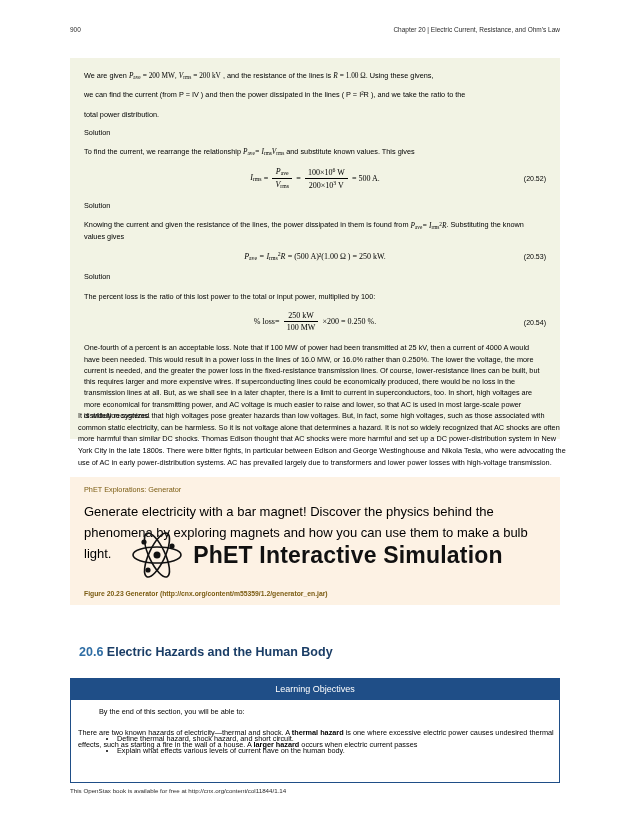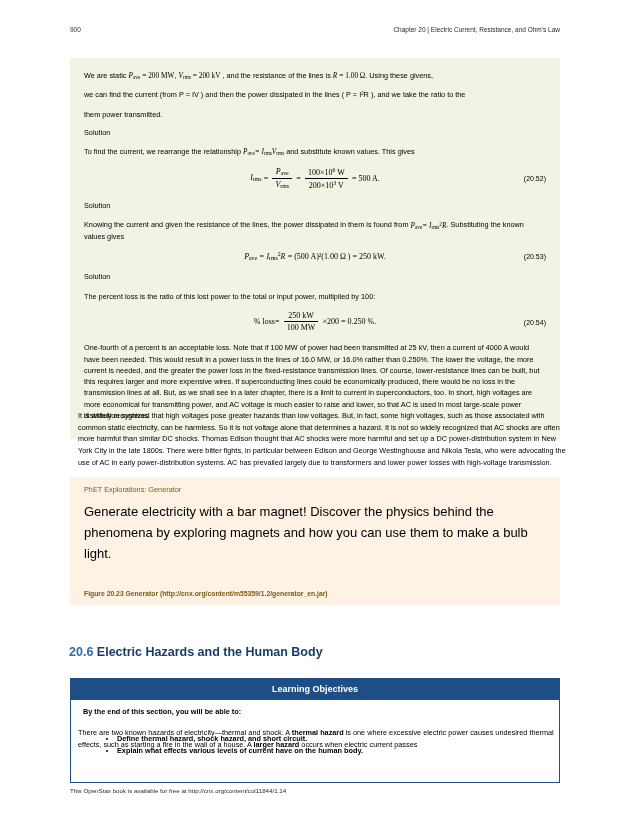--- a/index.html
+++ b/index.html
@@ -168,53 +168,52 @@
     position: absolute;
     left: 14px;
     bottom: 8px;
     font-size: 6.8px;
     color: #7b5c12;
     font-weight: bold;
   }
   
   .section-head {
     position: absolute;
-    left: 69px;
+    left: 79px;
     top: 645px;
     font-size: 12.5px;
     font-weight: bold;
     color: #1a3d66;
   }
   .section-head .num {
     color: #2e6da4;
   }
   
   .lo-box {
     position: absolute;
     left: 70px;
     top: 678px;
     width: 490px;
-    font-weight: bold;
   }
   .lo-header {
     background: #1f4e87;
     color: #ffffff;
     text-align: center;
     font-size: 9px;
     padding: 6px 0;
   }
   .lo-body {
     border: 1px solid #1f4e87;
     border-top: none;
     padding: 7px 12px 9px 12px;
     font-size: 7.3px;
     line-height: 1.5;
   }
   .lo-body p {
-    margin: 0 0 4px 0;
+    margin: 0 0 4px 16px;
   }
   .lo-body ul {
     margin: 16px;
     padding-left: 18px;
   }
   .lo-body li {
     margin: 0 0 1px 0;
   }
   
   .footer {
@@ -239,32 +238,32 @@
 <div class="page">
 
   <div class="runhead">
     <span class="pagenum">900</span>
     <span class="chapter">Chapter 20 | Electric Current, Resistance, and Ohm's Law</span>
   </div>
 
   <div class="example-box">
 
     <p>
-      <span>We are static</span>
+      <span>We are given</span>
       <span class="math"><span>P</span><span class="sub">ave</span></span>
       <span class="mathup">= 200 MW</span>,
       <span class="math"><span>V</span><span class="sub">rms</span></span>
       <span class="mathup">= 200 kV</span>
       <span>, and the resistance of the lines is</span>
       <span class="math">R</span>
       <span class="mathup">= 1.00 Ω</span><span>. Using these givens,</span>
     </p>
 
     <p>we can find the current (from P = IV ) and then the power dissipated in the lines ( P = I²R ), and we take the ratio to the</p>
-    <p class="tight">them power transmitted.</p>
+    <p class="tight">total power distribution.</p>
 
     <p class="sec-head">Solution</p>
     <p>
       <span>To find the current, we rearrange the relationship</span>
       <span class="math"><span>P</span><span class="sub">ave</span><span>= I</span><span class="sub">rms</span><span>V</span><span class="sub">rms</span></span>
       <span>and substitute known values. This gives</span>
     </p>
 
     <div class="eqline">
       <span class="math"><span>I</span><span class="sub">rms</span></span>
@@ -308,20 +307,36 @@
     </div>
 
     <p>One-fourth of a percent is an acceptable loss. Note that if 100 MW of power had been transmitted at 25 kV, then a current of 4000 A would have been needed. This would result in a power loss in the lines of 16.0 MW, or 16.0% rather than 0.250%. The lower the voltage, the more current is needed, and the greater the power loss in the fixed-resistance transmission lines. Of course, lower-resistance lines can be built, but this requires larger and more expensive wires. If superconducting lines could be economically produced, there would be no loss in the transmission lines at all. But, as we shall see in a later chapter, there is a limit to current in superconductors, too. In short, high voltages are more economical for transmitting power, and AC voltage is much easier to raise and lower, so that AC is used in most large-scale power distribution systems.</p>
   </div>
 
   <div class="body-text" style="top:410px;">It is widely recognized that high voltages pose greater hazards than low voltages. But, in fact, some high voltages, such as those associated with common static electricity, can be harmless. So it is not voltage alone that determines a hazard. It is not so widely recognized that AC shocks are often more harmful than similar DC shocks. Thomas Edison thought that AC shocks were more harmful and set up a DC power-distribution system in New York City in the late 1800s. There were bitter fights, in particular between Edison and George Westinghouse and Nikola Tesla, who were advocating the use of AC in early power-distribution systems. AC has prevailed largely due to transformers and lower power losses with high-voltage transmission.</div>
 
   <div class="phet-box">
     <p class="phet-title">PhET Explorations: Generator</p>
     <p class="phet-desc">Generate electricity with a bar magnet! Discover the physics behind the phenomena by exploring magnets and how you can use them to make a bulb light.</p>
+    <div class="phet-logo-row">
+      <span class="phet-glyph">
+        <svg width="60" height="60" viewBox="0 0 60 60">
+          <g stroke="#111" stroke-width="1.6" fill="none">
+            <ellipse cx="30" cy="30" rx="8" ry="24" transform="rotate(25 30 30)"></ellipse>
+            <ellipse cx="30" cy="30" rx="8" ry="24" transform="rotate(-25 30 30)"></ellipse>
+            <ellipse cx="30" cy="30" rx="8" ry="24" transform="rotate(90 30 30)"></ellipse>
+          </g>
+          <circle cx="30" cy="30" r="3.5" fill="#111"></circle>
+          <circle cx="17" cy="17" r="2.6" fill="#111"></circle>
+          <circle cx="45" cy="21" r="2.6" fill="#111"></circle>
+          <circle cx="21" cy="45" r="2.6" fill="#111"></circle>
+        </svg>
+      </span>
+      <span class="phet-logo-text">PhET Interactive Simulation</span>
+    </div>
     <div class="phet-caption">Figure 20.23 Generator (http://cnx.org/content/m55359/1.2/generator_en.jar)</div>
   </div>
 
   <div class="section-head">
     <span class="num">20.6</span>
     <span>Electric Hazards and the Human Body</span>
   </div>
 
   <div class="lo-box">
     <div class="lo-header">Learning Objectives</div>

